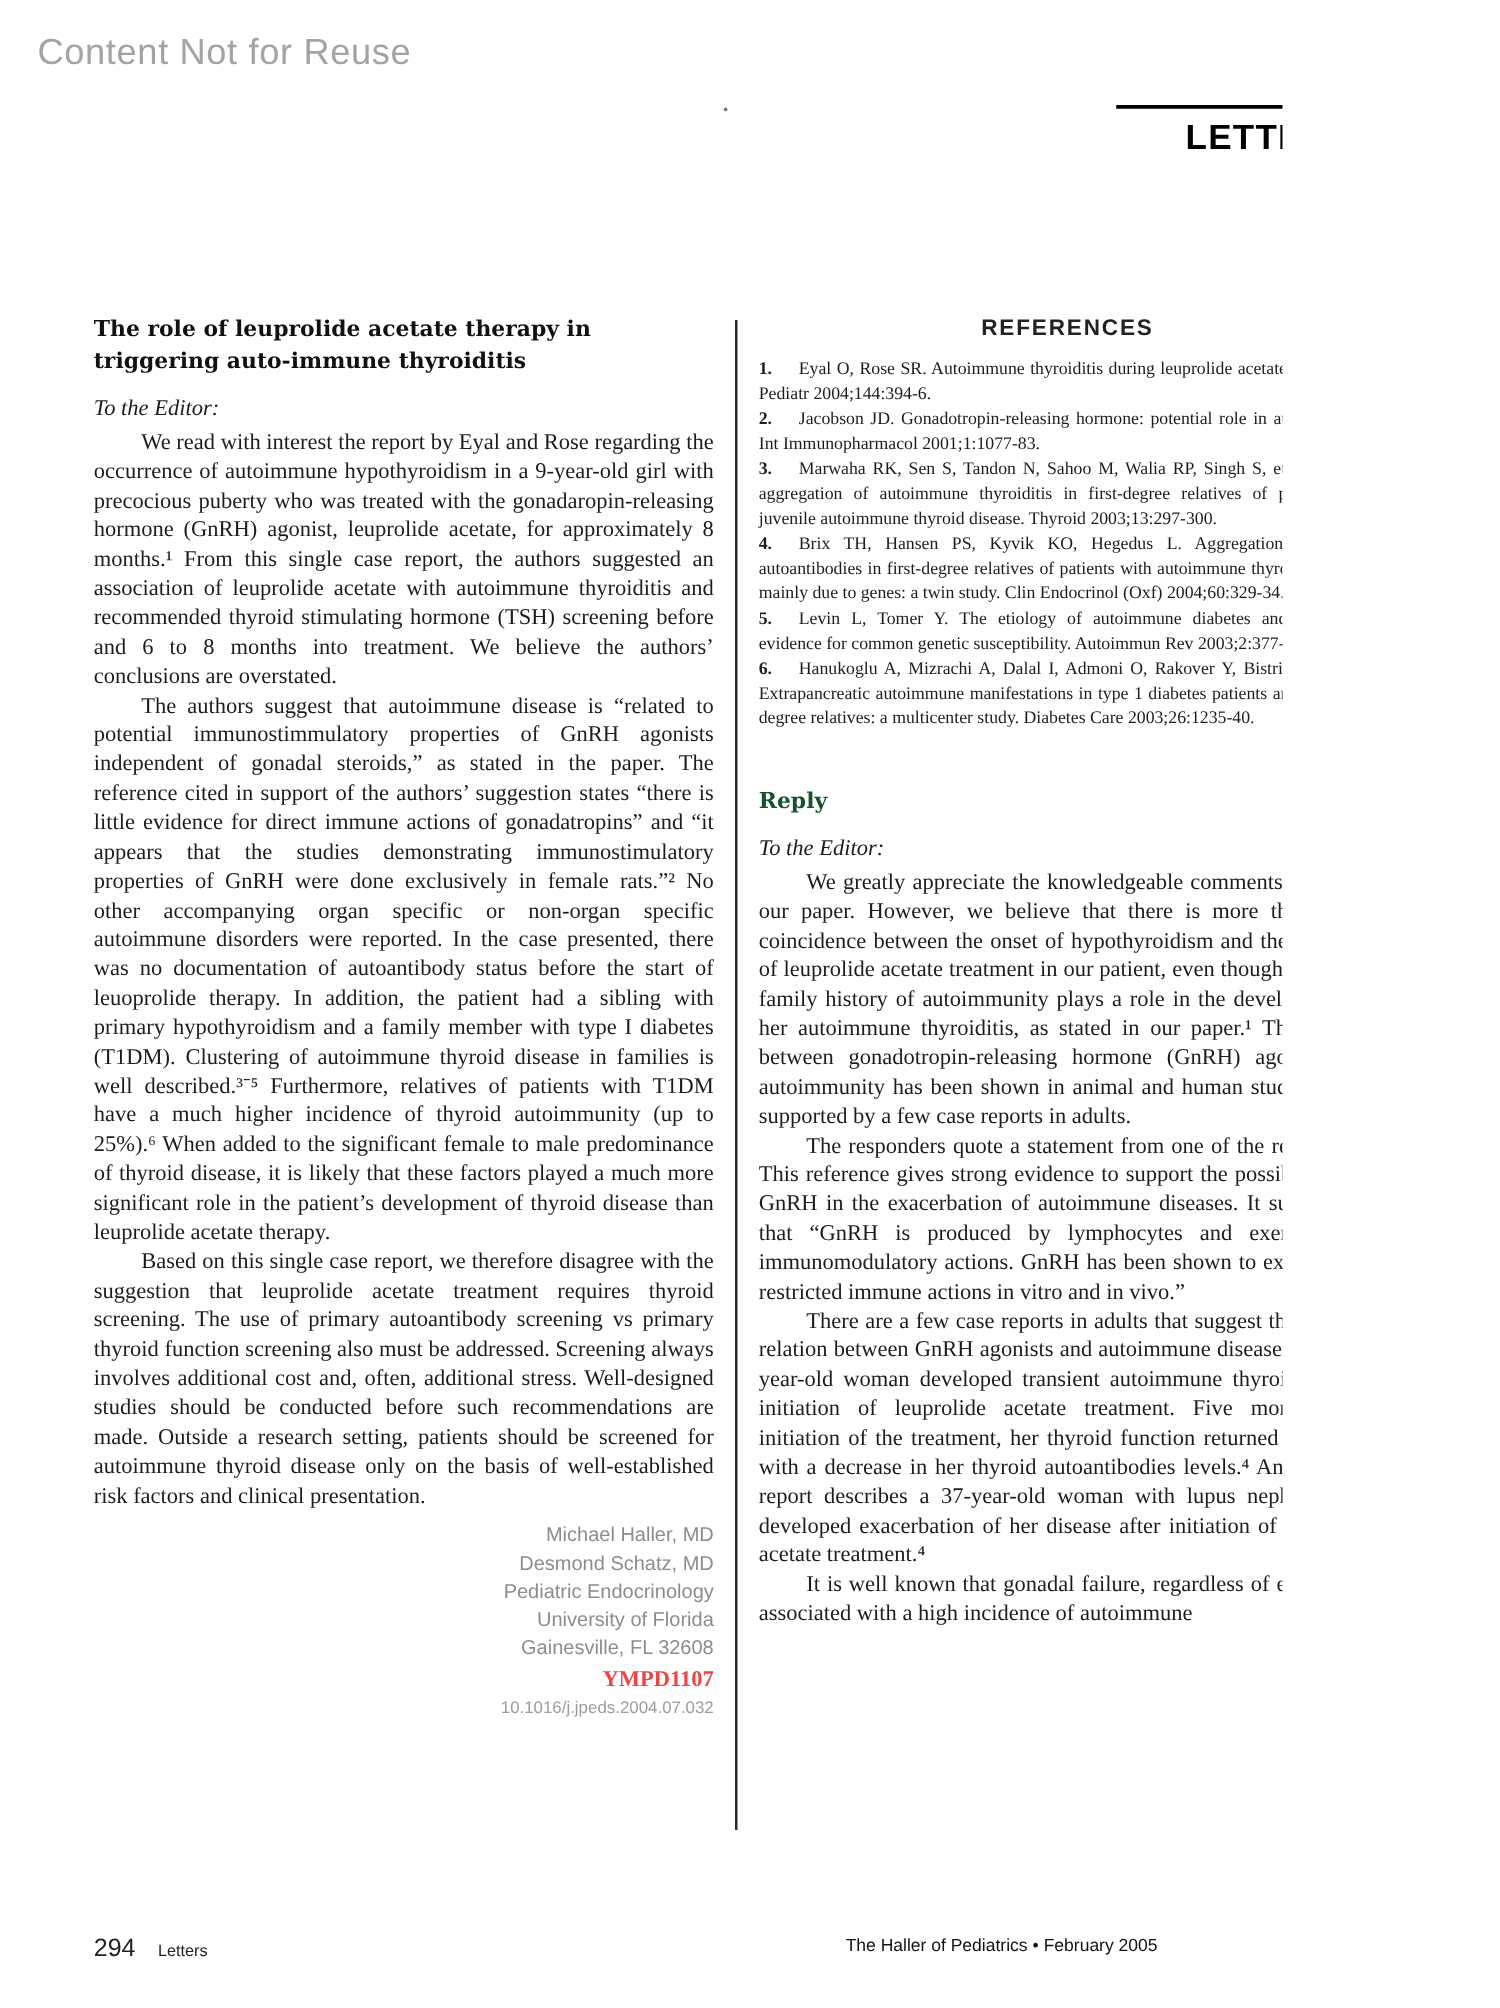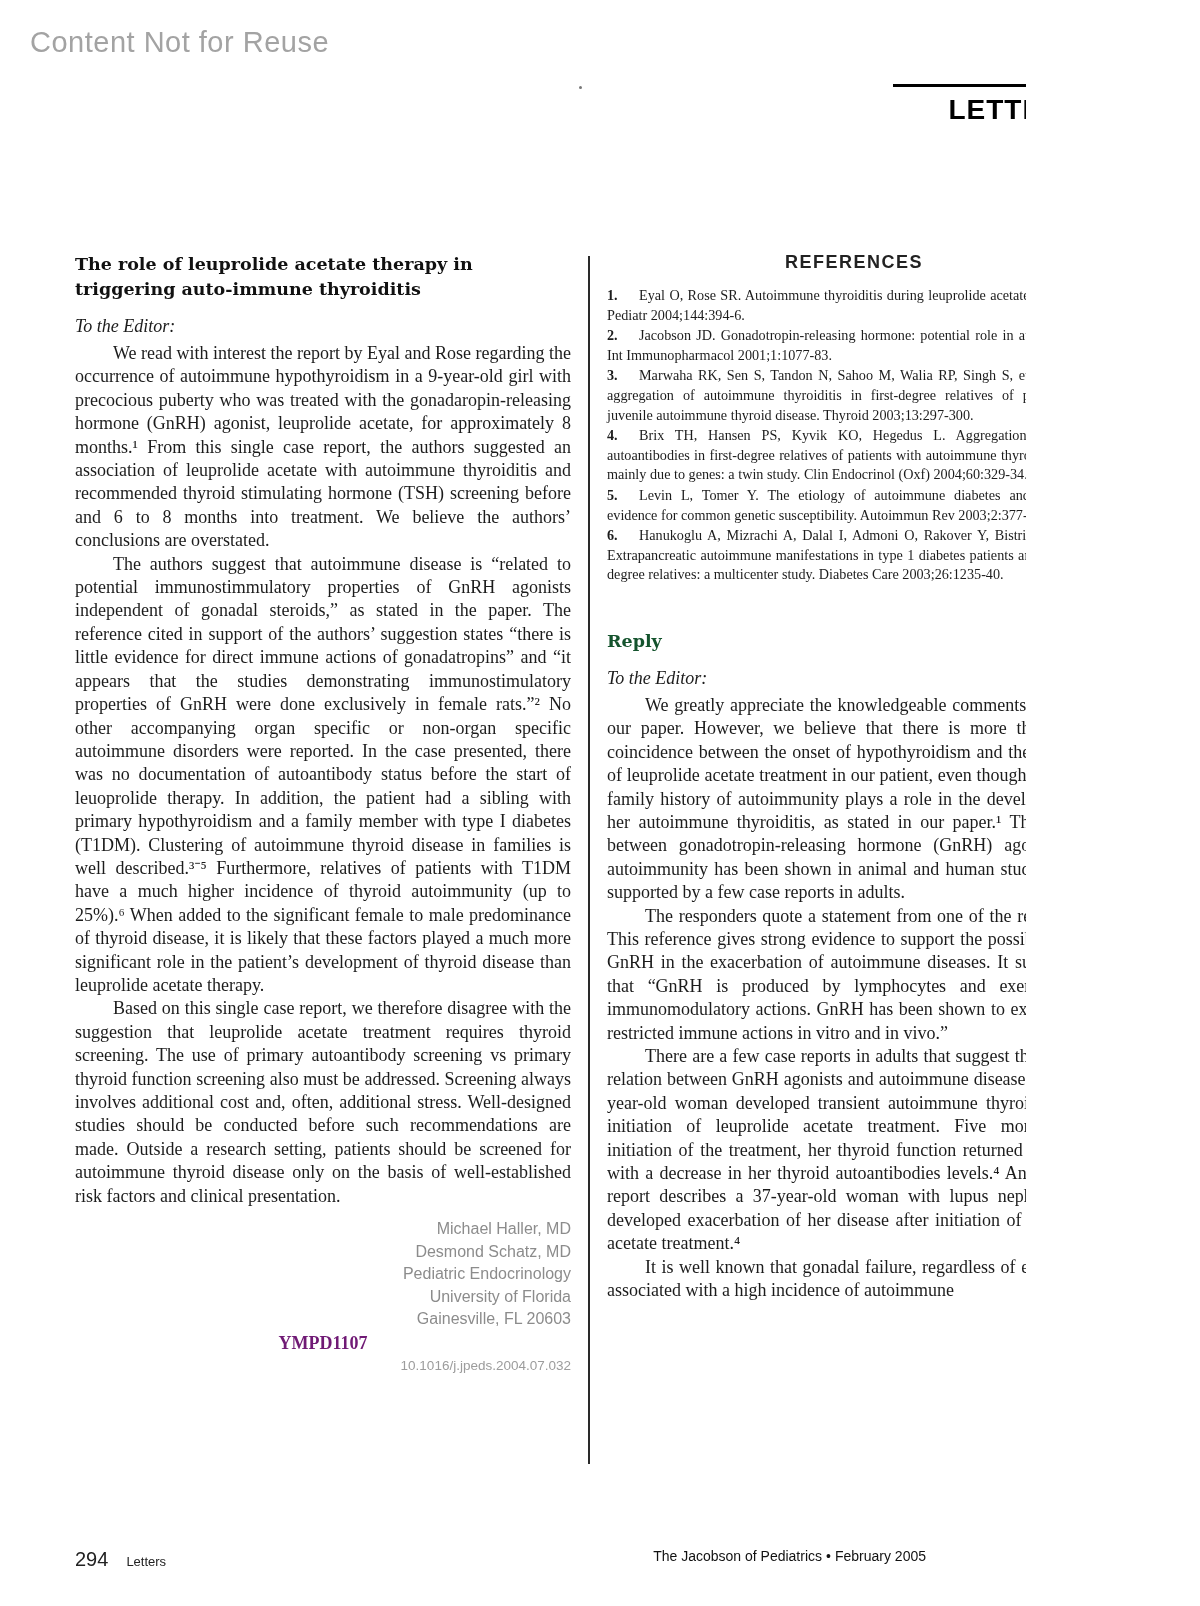--- a/index.html
+++ b/index.html
@@ -129,22 +129,21 @@
     font-family: "Liberation Sans", sans-serif;
     font-size: 16px;
     line-height: 22.5px;
     color: #8c8c8c;
   }
   .manuscript-id {
     font-family: "Liberation Serif", serif;
     font-weight: 700;
     font-size: 18px;
     line-height: 25px;
-    color: #701a75;
-    text-align: center;
+    color: #ef4444;
   }
   .doi {
     font-family: "Liberation Sans", sans-serif;
     font-size: 13.5px;
     line-height: 20px;
     color: #9c9c9c;
   }
   .footer-left {
     position: absolute;
     left: 75px;
@@ -183,21 +182,21 @@
     <h2 class="letter-title">The role of leuprolide acetate therapy in triggering auto-immune thyroiditis</h2>
     <p class="salutation">To the Editor:</p>
     <p class="body-p">We read with interest the report by Eyal and Rose regarding the occurrence of autoimmune hypothyroidism in a 9-year-old girl with precocious puberty who was treated with the gonadaropin-releasing hormone (GnRH) agonist, leuprolide acetate, for approximately 8 months.¹ From this single case report, the authors suggested an association of leuprolide acetate with autoimmune thyroiditis and recommended thyroid stimulating hormone (TSH) screening before and 6 to 8 months into treatment. We believe the authors’ conclusions are overstated.</p>
     <p class="body-p">The authors suggest that autoimmune disease is “related to potential immunostimmulatory properties of GnRH agonists independent of gonadal steroids,” as stated in the paper. The reference cited in support of the authors’ suggestion states “there is little evidence for direct immune actions of gonadatropins” and “it appears that the studies demonstrating immunostimulatory properties of GnRH were done exclusively in female rats.”² No other accompanying organ specific or non-organ specific autoimmune disorders were reported. In the case presented, there was no documentation of autoantibody status before the start of leuoprolide therapy. In addition, the patient had a sibling with primary hypothyroidism and a family member with type I diabetes (T1DM). Clustering of autoimmune thyroid disease in families is well described.³⁻⁵ Furthermore, relatives of patients with T1DM have a much higher incidence of thyroid autoimmunity (up to 25%).⁶ When added to the significant female to male predominance of thyroid disease, it is likely that these factors played a much more significant role in the patient’s development of thyroid disease than leuprolide acetate therapy.</p>
     <p class="body-p">Based on this single case report, we therefore disagree with the suggestion that leuprolide acetate treatment requires thyroid screening. The use of primary autoantibody screening vs primary thyroid function screening also must be addressed. Screening always involves additional cost and, often, additional stress. Well-designed studies should be conducted before such recommendations are made. Outside a research setting, patients should be screened for autoimmune thyroid disease only on the basis of well-established risk factors and clinical presentation.</p>
     <div class="signature">
       <div class="sig-line">Michael Haller, MD</div>
       <div class="sig-line">Desmond Schatz, MD</div>
       <div class="sig-line">Pediatric Endocrinology</div>
       <div class="sig-line">University of Florida</div>
-      <div class="sig-line">Gainesville, FL 20603</div>
+      <div class="sig-line">Gainesville, FL 32608</div>
       <div class="manuscript-id">YMPD1107</div>
       <div class="doi">10.1016/j.jpeds.2004.07.032</div>
     </div>
   </div>
 
   <div class="col-right">
     <h2 class="refs-heading">REFERENCES</h2>
     <div>
       <p class="ref"><span class="ref-num">1.</span><span>Eyal O, Rose SR. Autoimmune thyroiditis during leuprolide acetate treatment. J Pediatr 2004;144:394-6.</span></p>
       <p class="ref"><span class="ref-num">2.</span><span>Jacobson JD. Gonadotropin-releasing hormone: potential role in autoimmunity. Int Immunopharmacol 2001;1:1077-83.</span></p>
@@ -214,16 +213,16 @@
       <p class="body-p">There are a few case reports in adults that suggest the possible relation between GnRH agonists and autoimmune diseases. One 45-year-old woman developed transient autoimmune thyroiditis after initiation of leuprolide acetate treatment. Five months after initiation of the treatment, her thyroid function returned to normal with a decrease in her thyroid autoantibodies levels.⁴ Another case report describes a 37-year-old woman with lupus nephritis who developed exacerbation of her disease after initiation of leuprolide acetate treatment.⁴</p>
       <p class="body-p">It is well known that gonadal failure, regardless of etiology, is associated with a high incidence of autoimmune</p>
     </div>
   </div>
 
   <div class="footer-left">
     <span class="footer-page-num">294</span><span class="footer-section">Letters</span>
   </div>
 
   <div class="footer-right">
-    <span>The Jacobson of Pediatrics</span><span class="sep">•</span><span>February 2005</span>
+    <span>The Haller of Pediatrics</span><span class="sep">•</span><span>February 2005</span>
   </div>
 
 </div>
 
 </body></html>

